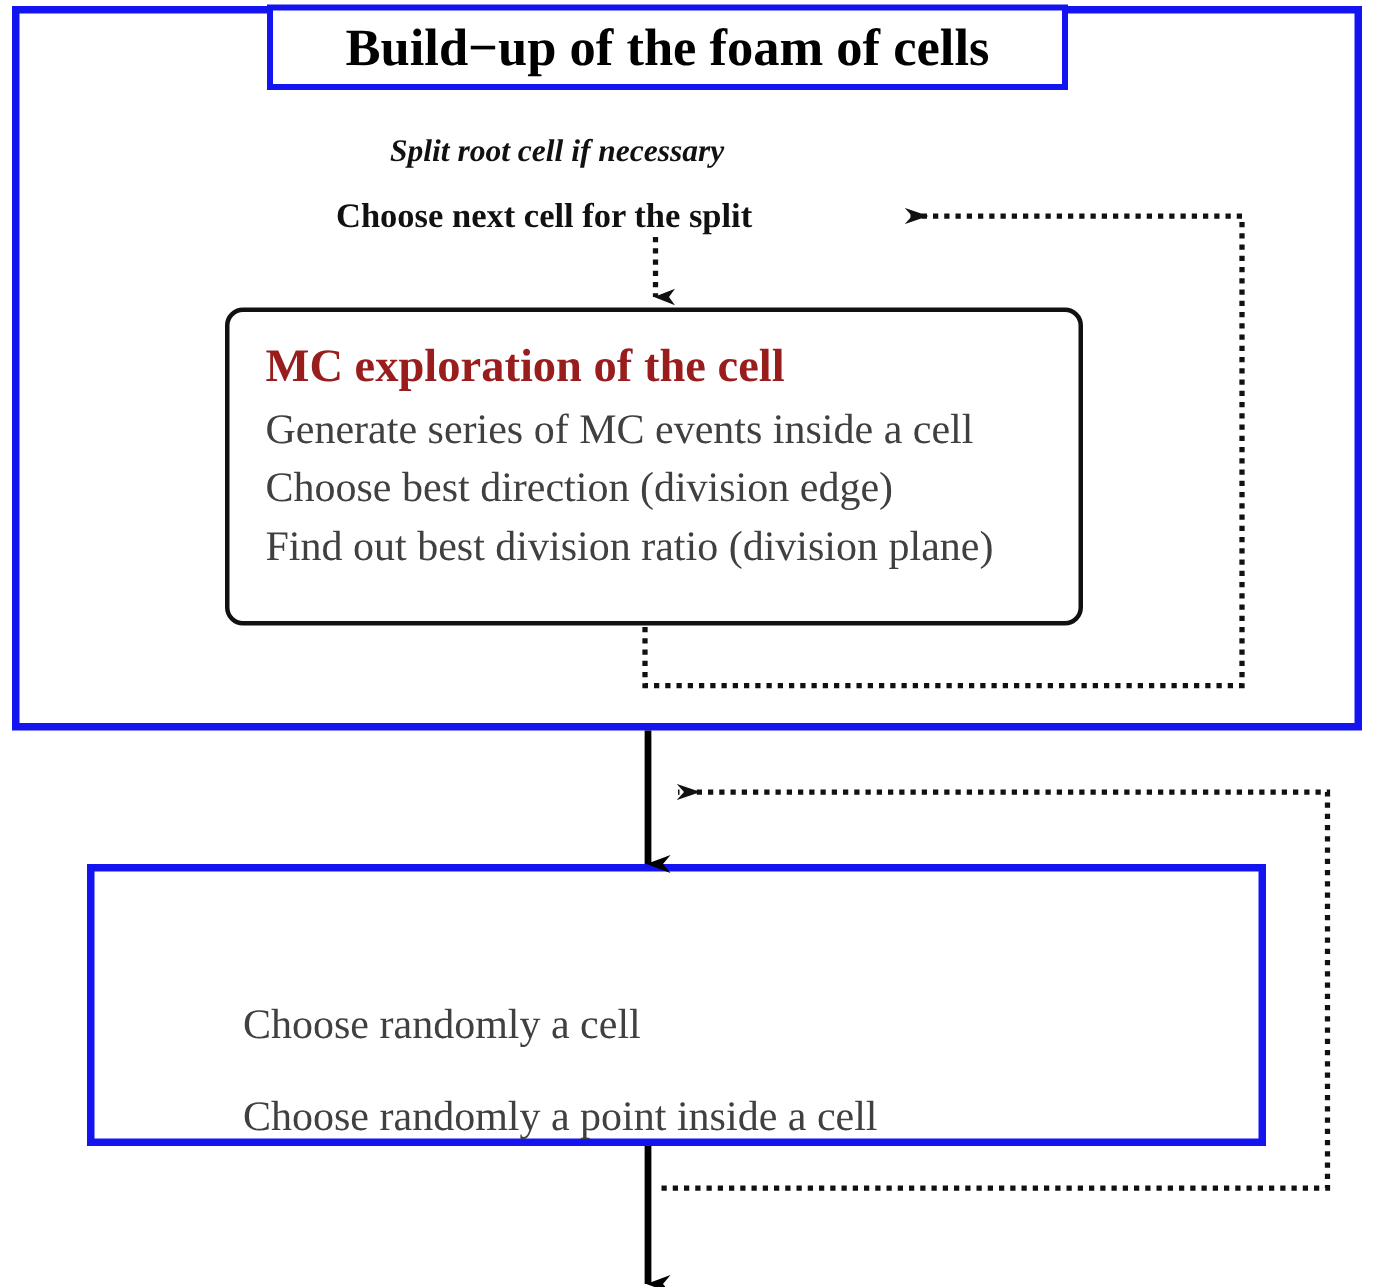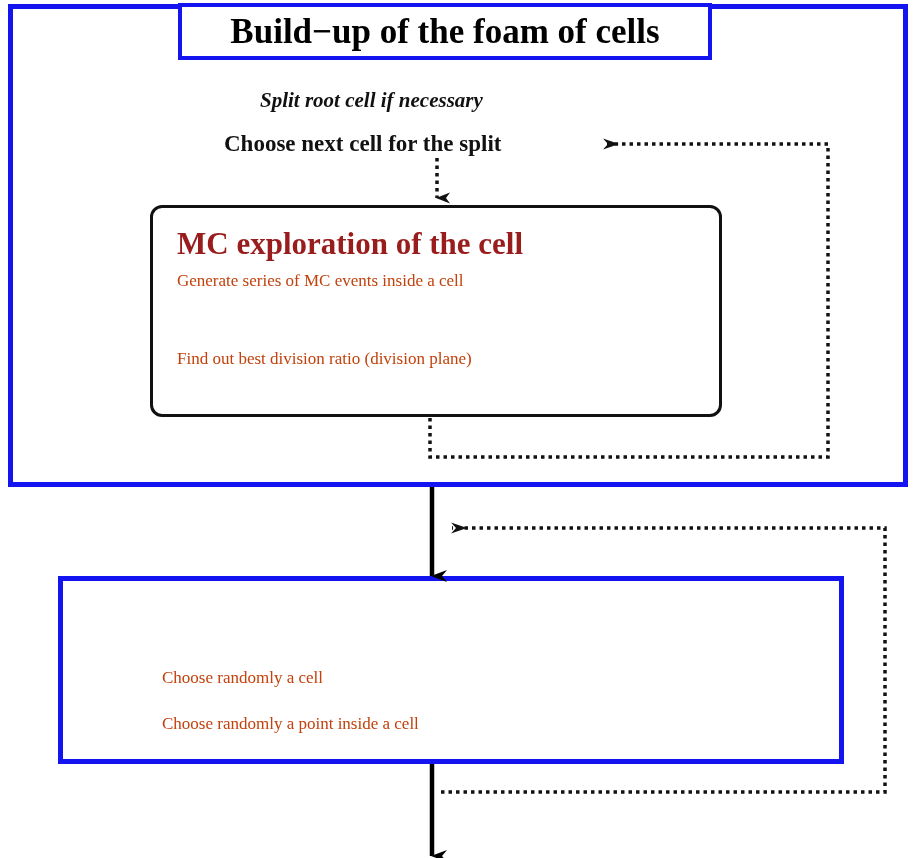--- a/index.html
+++ b/index.html
@@ -75,23 +75,23 @@
   .step-bold {
     font-weight: bold;
     font-size: 23px;
   }
   .mc-heading {
     font-weight: bold;
     font-size: 31px;
     color: #991D1D;
   }
   .body-line {
-    font-size: 17px;
+    font-size: 28px;
     font-weight: normal;
-    color: #c2410c;
+    color: #404040;
   }
 
   
   #connectors {
     position: absolute;
     left: 0; top: 0;
     width: 924px; height: 858px;
     z-index: 8;
     pointer-events: none;
   }
@@ -107,28 +107,29 @@
     <span class="title-text">Build−up of the foam of cells</span>
   </div>
 
   <div class="line step-bold-italic" style="left:242px; top:88px;margin-left:18px;">Split root cell if necessary</div>
 
   <div class="line step-bold" style="left:224px; top:131px;">Choose next cell for the split</div>
 
   <div class="mc-box" id="mc-box" style="left:150px; top:205px; width:572px; height:212px;">
     <div class="line mc-heading" style="left:24px; top:18px;">MC exploration of the cell</div>
     <div class="line body-line" style="left:24px; top:63px;">Generate series of MC events inside a cell</div>
+    <div class="line body-line" style="left:24px; top:102px;">Choose best direction (division edge)</div>
     <div class="line body-line" style="left:24px; top:141px;font-family:Liberation Serif, serif;">Find out best division ratio (division plane)</div>
   </div>
 
   <div class="blue-frame" id="frame-event" style="left:58px; top:576px; width:786px; height:188px;"></div>
 
 
   <div class="line body-line" style="left:162px; top:668px;">Choose randomly a cell</div>
-  <div class="line body-line" style="left:162px; top:714px;">Choose randomly a point inside a cell</div>
+  <div class="line body-line" style="left:162px; top:729px;">Choose randomly a point inside a cell</div>
 
   <svg id="connectors" viewBox="0 0 924 858">
     <defs>
       <marker id="solid-arrow-down" markerWidth="14" markerHeight="16" refX="7" refY="15" orient="auto" markerUnits="userSpaceOnUse">
         <path d="M1,0 L7,16 L13,0 L7,5 Z" fill="#000000"></path>
       </marker>
       <marker id="dot-arrow-down" markerWidth="12" markerHeight="14" refX="6" refY="13" orient="auto" markerUnits="userSpaceOnUse">
         <path d="M0.5,0 L6,14 L11.5,0 L6,4 Z" fill="#111111"></path>
       </marker>
       <marker id="dot-arrow-left" markerWidth="16" markerHeight="12" refX="15" refY="6" orient="auto" markerUnits="userSpaceOnUse">

